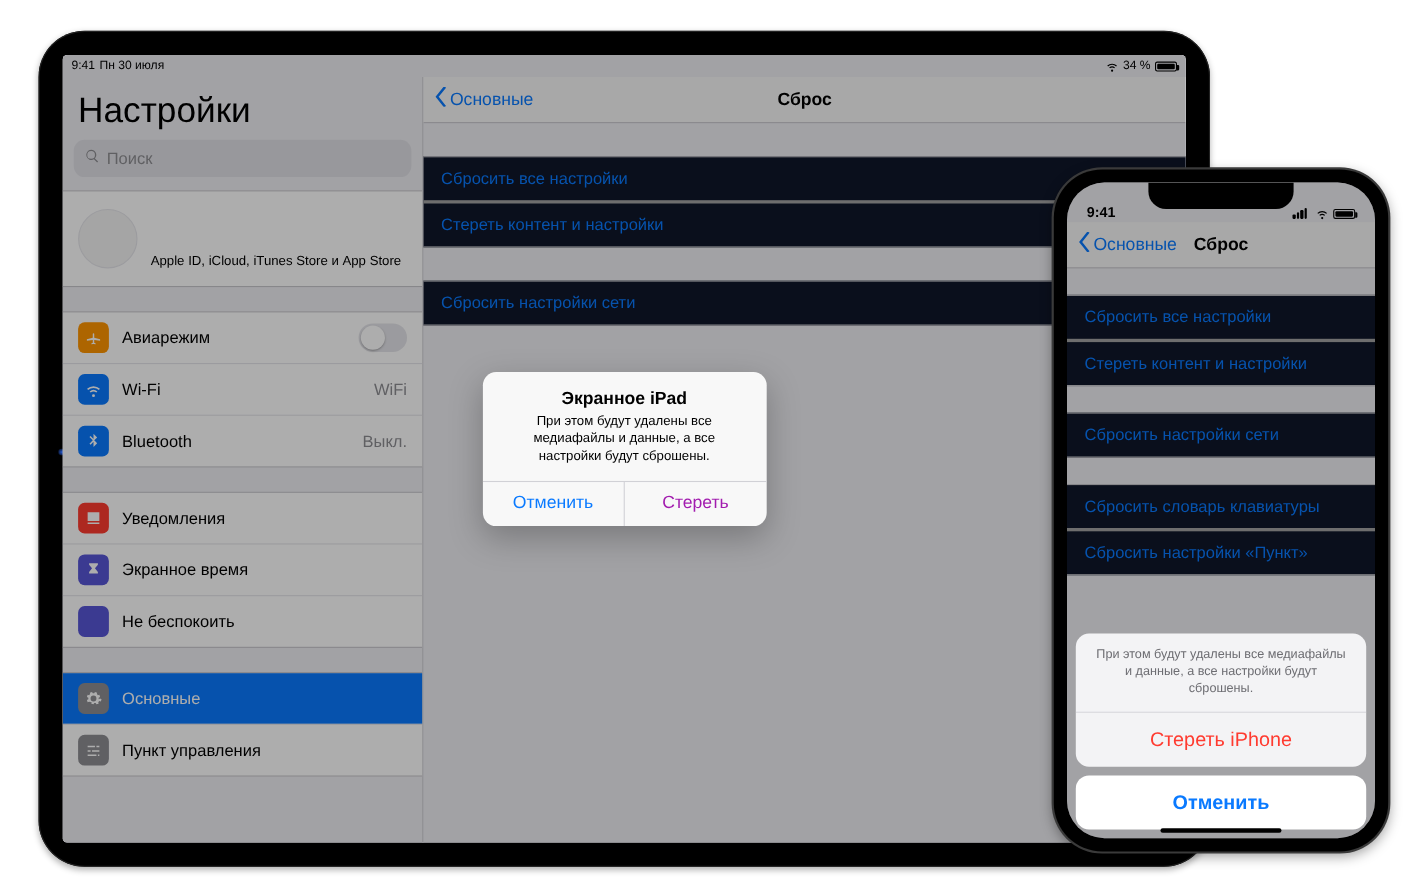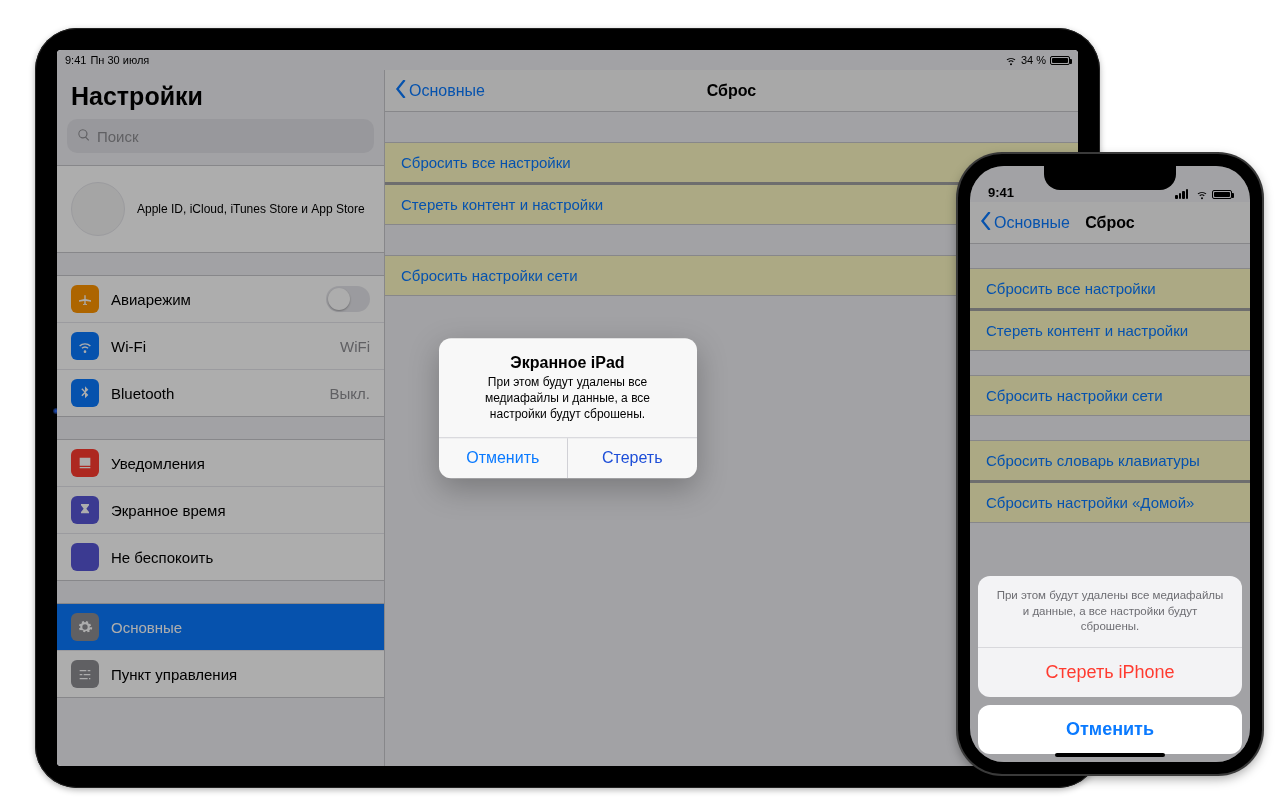--- a/index.html
+++ b/index.html
@@ -69,39 +69,39 @@
     display:flex;flex-direction:column;
     overflow:hidden;
   }
   .content {
     flex:1;
     background:#efeff4;
     display:flex;flex-direction:column;
   }
 
   .sidebar .title {
-    font-size: 25px;
-    font-weight: 700;
+    font-size: 32px;
+    font-weight: 400;
     padding: 12px 14px 8px;
   }
   .searchbar {
     margin: 0 10px 12px;
     background:#e1e1e6;
     border-radius:10px;
     height:34px;
     display:flex;align-items:center;gap:6px;
     padding:0 10px;
     color:#8e8e93;
     font-size:15px;
   }
   .searchbar svg{width:14px;height:14px;fill:#8e8e93}
 
   .account-row{
     background:#fff;border-top:1px solid #c8c7cc;border-bottom:1px solid #c8c7cc;
-    padding:16px 14px;display:flex;align-items:center;gap:12px;
+    padding:16px 14px;display:flex;align-items:flex-end;gap:12px;
     margin-bottom:22px;
   }
   .avatar{width:54px;height:54px;border-radius:50%;background:#f3f3f3;border:1px solid #e5e5ea;display:flex;align-items:center;justify-content:center}
   .account-text{font-size:12px;color:#000}
 
   .group{background:#fff;border-top:1px solid #c8c7cc;border-bottom:1px solid #c8c7cc;margin-bottom:22px}
   .row{
     display:flex;align-items:center;gap:12px;
     padding:9px 14px;
     border-top:1px solid #e5e5ea;
@@ -115,38 +115,38 @@
   .row.selected{background:#0a7aff;color:#fff}
   .toggle{margin-left:auto;width:44px;height:26px;border-radius:13px;background:#e5e5ea;position:relative}
   .toggle::after{content:"";position:absolute;left:2px;top:2px;width:22px;height:22px;border-radius:50%;background:#fff;box-shadow:0 1px 2px rgba(0,0,0,.3)}
 
   
   .navbar{height:42px;border-bottom:1px solid #c8c7cc;background:#f8f8f8;display:flex;align-items:center;position:relative;padding:0 10px}
   .navbar .back{display:flex;align-items:center;gap:2px;color:#0a7aff;font-size:16px}
   .navbar .back svg{width:12px;height:18px;fill:#0a7aff}
   .navbar .nav-title{position:absolute;left:0;right:0;text-align:center;font-size:16px;font-weight:600;pointer-events:none}
 
-  .option-group{background:#fef9c3;border-top:1px solid #c8c7cc;border-bottom:1px solid #c8c7cc;margin-top:30px}
+  .option-group{background:#0f172a;border-top:1px solid #c8c7cc;border-bottom:1px solid #c8c7cc;margin-top:30px}
   .option{padding:11px 16px;color:#0a7aff;font-size:15px;border-top:3px solid #a3a3a3}
   .option-group .option:first-child{border-top:none}
 
   
   .alert{
     position:absolute;
     left:50%;top:50%;transform:translate(-50%,-50%);
     width:258px;background:#f8f8f8;border-radius:12px;overflow:hidden;
     box-shadow:0 10px 30px rgba(0,0,0,.25);
     text-align:center;
   }
   .alert .a-title{font-size:16px;font-weight:600;padding:16px 16px 2px}
   .alert .a-msg{font-size:12px;color:#000;padding:0 18px 14px;line-height:1.35}
   .alert .a-btns{display:flex;border-top:1px solid #d1d1d6}
   .alert .a-btn{flex:1;padding:11px 0;font-size:16px}
   .alert .a-btn.cancel{color:#0a7aff;border-right:1px solid #d1d1d6}
-  .alert .a-btn.danger{color:#1d4ed8}
+  .alert .a-btn.danger{color:#a21caf}
 
   
   .iphone-frame{
     position:absolute;
     right:18px;
     top:154px;
     width:304px;
     height:620px;
     background:#000;
     border-radius:44px;
@@ -380,21 +380,21 @@
 
     <div class="option-group">
       <div class="option">Сбросить все настройки</div>
       <div class="option">Стереть контент и настройки</div>
     </div>
     <div class="option-group">
       <div class="option">Сбросить настройки сети</div>
     </div>
     <div class="option-group">
       <div class="option">Сбросить словарь клавиатуры</div>
-      <div class="option">Сбросить настройки «Домой»</div>
+      <div class="option">Сбросить настройки «Пункт»</div>
     </div>
 
     <div class="phone-dim"></div>
 
     <div class="actionsheet">
       <div class="as-card">
         <div class="as-msg">При этом будут удалены все медиафайлы и данные, а все настройки будут сброшены.</div>
         <div class="as-danger">Стереть iPhone</div>
       </div>
       <div class="as-cancel">Отменить</div>

